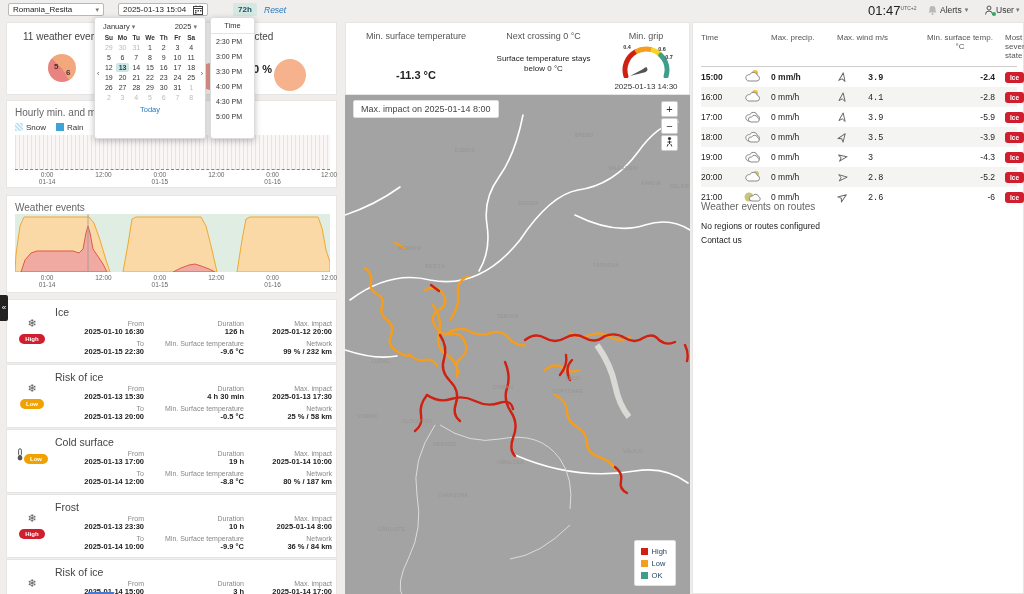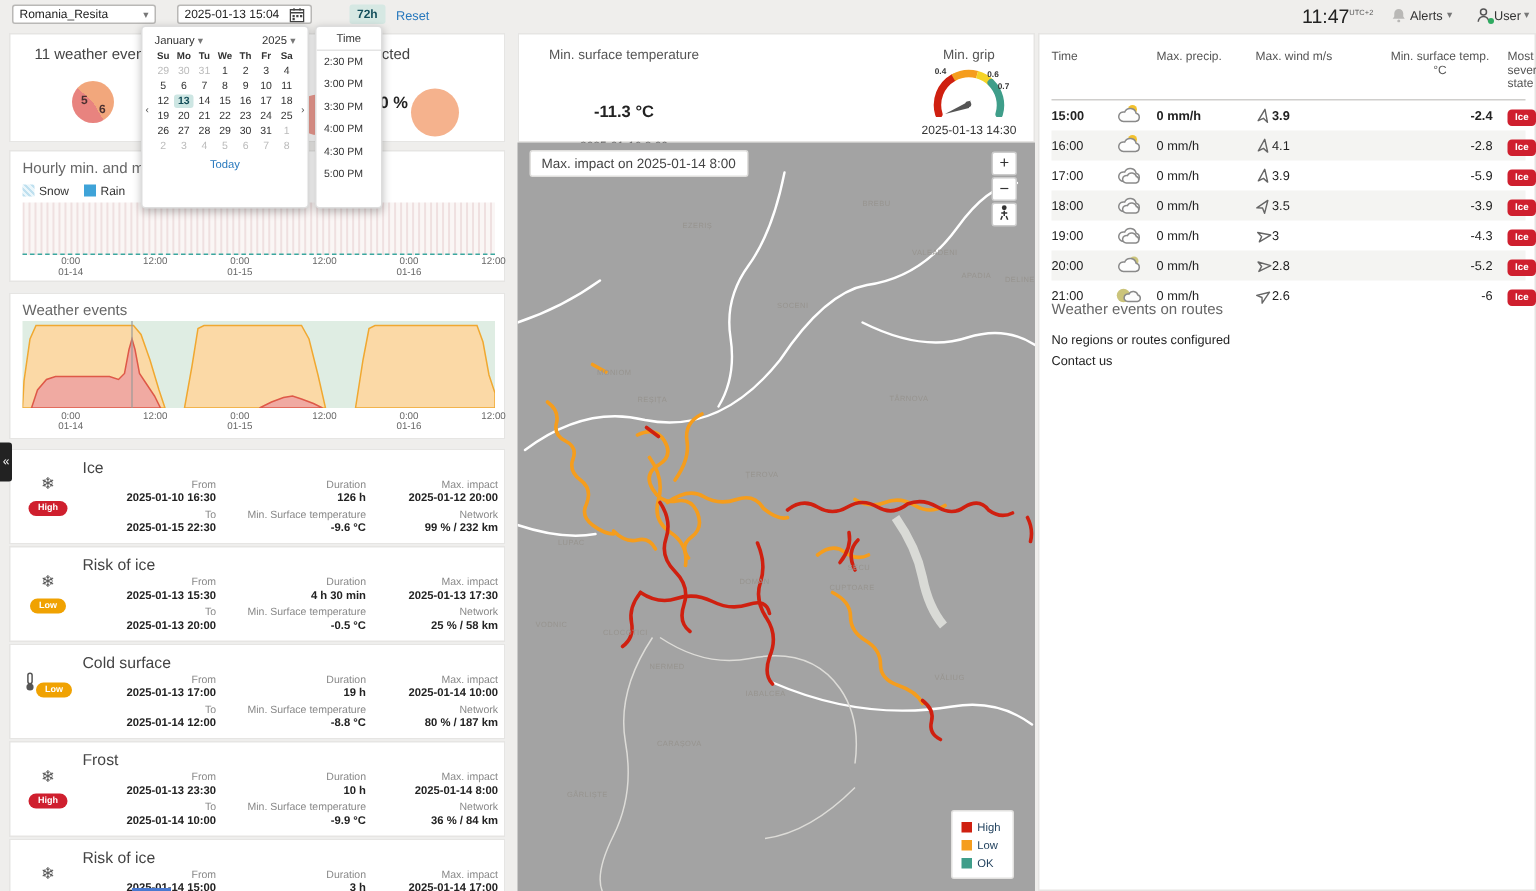--- a/index.html
+++ b/index.html
@@ -11,21 +11,21 @@
   
   #topbar{position:absolute;left:0;top:0;width:1024px;height:19px;}
   .ctrl{position:absolute;top:3px;height:13px;background:#fff;border:1px solid #b9b8b6;border-radius:2px;
         font-size:8px;display:flex;align-items:center;padding:0 4px;box-sizing:border-box;color:#222;}
   #region-select{left:8px;width:96px;justify-content:space-between;}
   #date-input{left:118px;width:90px;justify-content:space-between;}
   .chev{color:#777;font-size:7px;}
   #range-24{position:absolute;left:213px;top:3px;height:13px;line-height:13px;font-size:8px;color:#444;padding:0 4px;margin-top:44px;}
   #range-72{position:absolute;left:233px;top:3px;height:13px;line-height:13px;font-size:8px;font-weight:bold;
             color:#14505c;background:#d6e8e3;border-radius:2px;padding:0 5px;}
-  #reset-btn{position:absolute;left:264px;top:5px;font-size:8.5px;color:#2778bd;}
+  #reset-btn{position:absolute;left:264px;top:5px;font-size:8.5px;color:#2778bd;font-style:italic;}
   #clock{position:absolute;left:868px;top:3px;font-size:13px;color:#222;}
   #clock sup{font-size:5px;color:#555;}
   #alerts-group{position:absolute;left:928px;top:5px;font-size:8.5px;color:#333;display:flex;align-items:center;gap:3px;}
   #user-group{position:absolute;left:984px;top:5px;font-size:8.5px;color:#333;display:flex;align-items:center;gap:2px;text-align:center;}
   .statusdot{position:absolute;left:8px;top:7px;width:4px;height:4px;background:#2faa60;border-radius:50%;}
 
   
   #calendar-pop{position:absolute;left:94px;top:17px;width:110px;height:120px;background:#fff;z-index:30;
     border:1px solid #ddd;border-radius:3px;box-shadow:0 2px 6px rgba(0,0,0,.25);font-size:7px;}
   #cal-head{display:flex;justify-content:space-between;padding:4px 8px 2px 8px;color:#333;font-size:7.5px;}
@@ -117,21 +117,21 @@
   
   #right-panel{left:692px;top:22px;width:332px;height:572px;}
   #ftable{position:absolute;left:8px;top:4px;right:6px;}
   .thead{display:grid;grid-template-columns:40px 30px 66px 88px 80px auto;
      font-size:8px;color:#555;padding:6px 0 6px 0;border-bottom:1px solid #cfcecc;}
   .thead .h-temp{text-align:center;padding-right:10px;}
   .trow{display:grid;grid-template-columns:40px 30px 66px 88px 80px auto;align-items:center;height:20px;
      font-size:8.5px;color:#222;border-bottom:1px solid #eceat;}
   .trow:nth-child(even){background:#f4f4f2;}
   .trow.bold{font-weight:bold;}
-  .c-wind{display:flex;align-items:flex-start;gap:0;}
+  .c-wind{display:flex;align-items:flex-end;gap:20px;font-family:Liberation Mono, monospace;}
   .c-temp{text-align:right;padding-right:10px;}
   .ice-badge{background:#cf1f2e;color:#fff;font-size:6.5px;font-weight:bold;border-radius:3px;padding:2px 5px;}
   #routes-title{position:absolute;left:8px;top:178px;font-size:10px;color:#666;}
   #routes-msg{position:absolute;left:8px;top:198px;font-size:8.5px;color:#222;}
   #routes-link{position:absolute;left:8px;top:212px;font-size:8.5px;color:#222;}
 </style>
 </head>
 <body>
 
 <div id="topbar">
@@ -148,21 +148,21 @@
       <line x1="7" y1="0.5" x2="7" y2="2" stroke="#444" stroke-width="1"></line>
       <rect x="2" y="5" width="1.5" height="1.5" fill="#444"></rect>
         <rect x="4.5" y="5" width="1.5" height="1.5" fill="#444"></rect>
       <rect x="7" y="5" width="1.5" height="1.5" fill="#444"></rect>
         <rect x="2" y="7" width="1.5" height="1.5" fill="#444"></rect>
     </svg>
   </div>
   <span id="range-24">24h</span>
   <span id="range-72">72h</span>
   <span id="reset-btn">Reset</span>
-  <span id="clock"><span>11:47</span><sup>UTC+2</sup></span>
+  <span id="clock"><span>01:47</span><sup>UTC+2</sup></span>
   <span id="alerts-group">
     <svg width="9" height="10" viewBox="0 0 9 10">
       <path d="M4.5,1 a3,3 0 0 1 3,3 v2 l1,1.5 h-8 l1,-1.5 v-2 a3,3 0 0 1 3,-3 z" fill="#b9b8b6"></path>
       <circle cx="4.5" cy="9" r="1" fill="#b9b8b6"></circle>
     </svg>
     <span>Alerts</span>
     <span class="chev">▾</span>
   </span>
   <span id="user-group">
     <span style="position:relative;display:inline-block;width:10px;height:10px;">
@@ -445,20 +445,24 @@
       <div class="time-opt">5:00 PM</div>
     </div>
 </div>
 
 <div id="stats-panel" class="panel">
   <div id="stat-temp" class="stat">
     <div class="t">Min. surface temperature</div>
     <div class="v">-11.3 °C</div>
     <div class="ts">2025-01-16 8:00</div>
   </div>
+  <div id="stat-cross" class="stat">
+    <div class="t">Next crossing 0 °C</div>
+    <div class="v">Surface temperature stays below 0 °C</div>
+  </div>
   <div id="stat-grip" class="stat">
     <div class="t">Min. grip</div>
     <svg id="grip-gauge" width="62" height="36" viewBox="0 0 62 36">
       <path d="M9.9,38.1 A21,21 0 0 1 19.5,13.8" transform="translate(1,-4)" stroke="#cf2010" stroke-width="5" fill="none" stroke-linecap="round"></path>
       <path d="M19.5,13.8 A21,21 0 0 1 35.4,11.7" transform="translate(1,-4)" stroke="#f59d1d" stroke-width="5" fill="none"></path>
       <path d="M35.4,11.7 A21,21 0 0 1 44.8,17.2" transform="translate(1,-4)" stroke="#f5d327" stroke-width="5" fill="none"></path>
       <path d="M44.8,17.2 A21,21 0 0 1 50.1,38.1" transform="translate(1,-4)" stroke="#3f9e8a" stroke-width="5" fill="none" stroke-linecap="round"></path>
       <polygon points="15,34 32,25 31,30" fill="#555"></polygon>
       <circle cx="30.5" cy="27.5" r="2" fill="#555"></circle>
       <text id="gtick0" x="12" y="7" font-size="5.5" font-weight="bold" fill="#333" text-anchor="middle">0.4</text>

